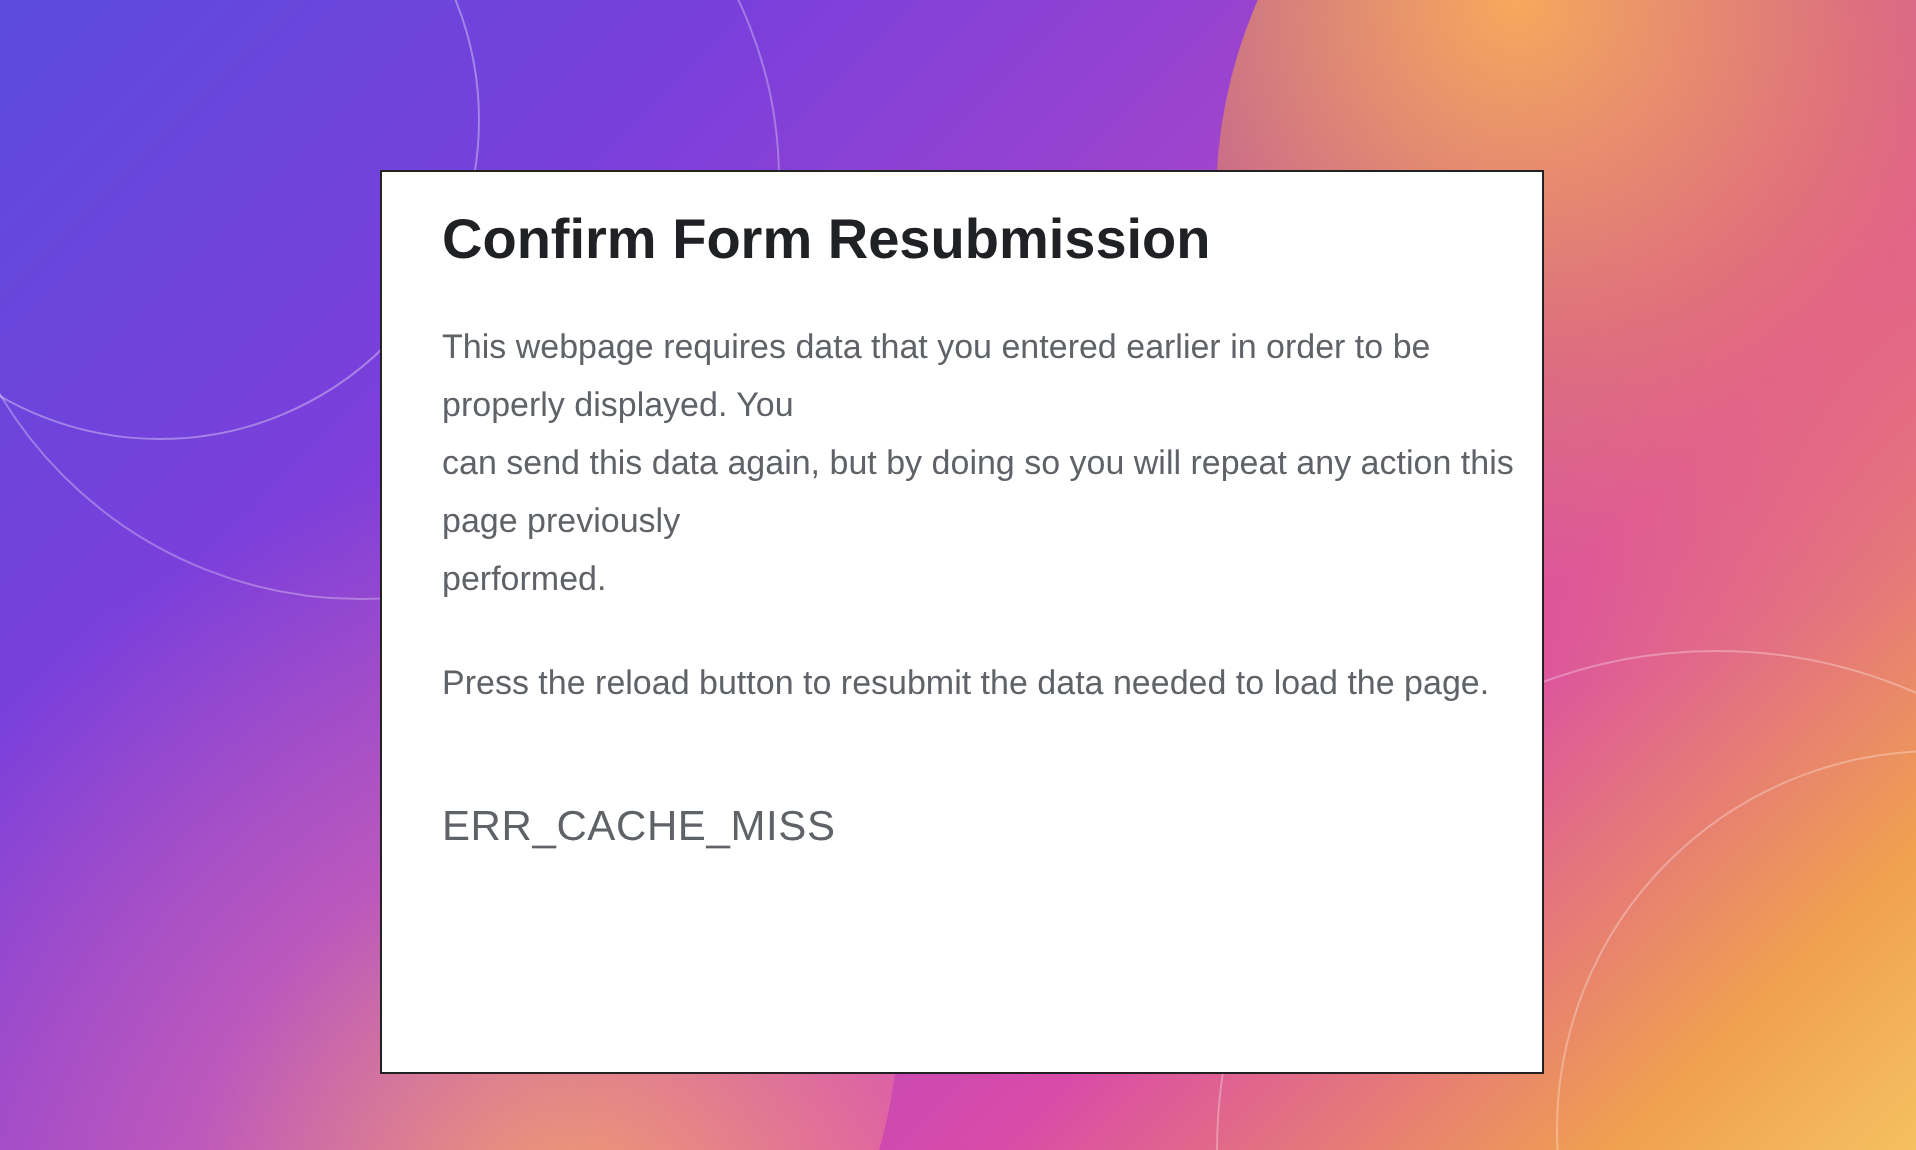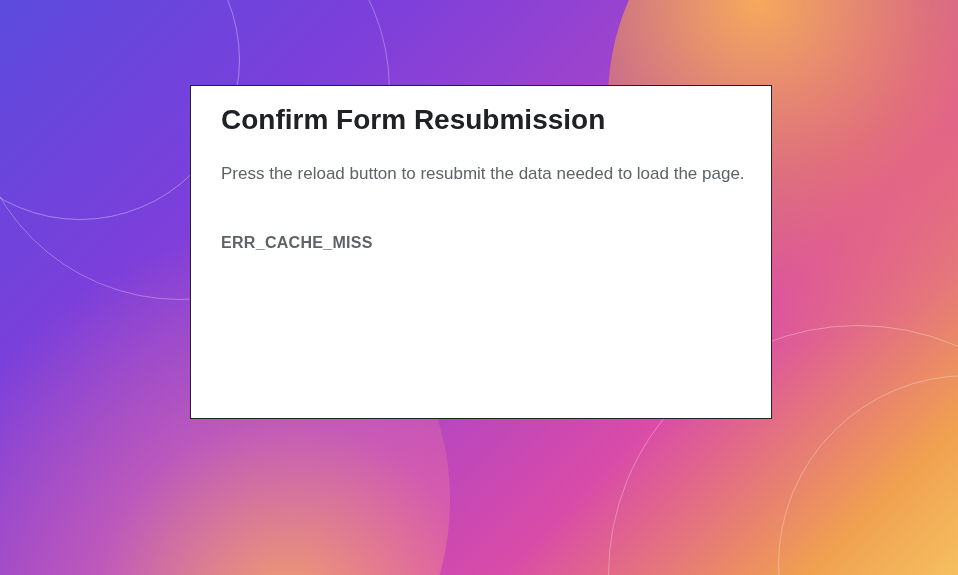--- a/index.html
+++ b/index.html
@@ -84,21 +84,21 @@
       border-radius: 50%;
       bottom: -180px;
       right: -200px;
     }
 
     .error-panel {
       position: absolute;
       top: 85px;
       left: 190px;
       width: 582px;
-      height: 334px;
+      height: 452px;
       background: #ffffff;
       border: 1px solid #222;
       padding: 18px 0 20px 30px;
       overflow: hidden;
     }
 
     .error-title {
       font-size: 28px;
       font-weight: 600;
       color: #202124;
@@ -116,35 +116,37 @@
 
     .error-instruction {
       font-size: 17px;
       color: #5f6368;
       line-height: 1.7;
       margin-bottom: 45px;
       white-space: nowrap;
     }
 
     .error-code {
-      font-size: 16px;
+      font-size: 21px;
       color: #5f6368;
       letter-spacing: 0.3px;
-      font-weight: bold;
     }
   </style>
 </head>
 <body>
 
 <div class="background">
   <div class="circle1"></div>
   <div class="circle2"></div>
   <div class="arc1"></div>
   <div class="arc2"></div>
   <div class="arc3"></div>
   <div class="arc4"></div>
 </div>
 
 <div class="error-panel">
   <h1 class="error-title">Confirm Form Resubmission</h1>
+  <p class="error-message">This webpage requires data that you entered earlier in order to be properly displayed. You
+can send this data again, but by doing so you will repeat any action this page previously
+performed.</p>
   <p class="error-instruction">Press the reload button to resubmit the data needed to load the page.</p>
   <p class="error-code">ERR_CACHE_MISS</p>
 </div>
 
 </body></html>

